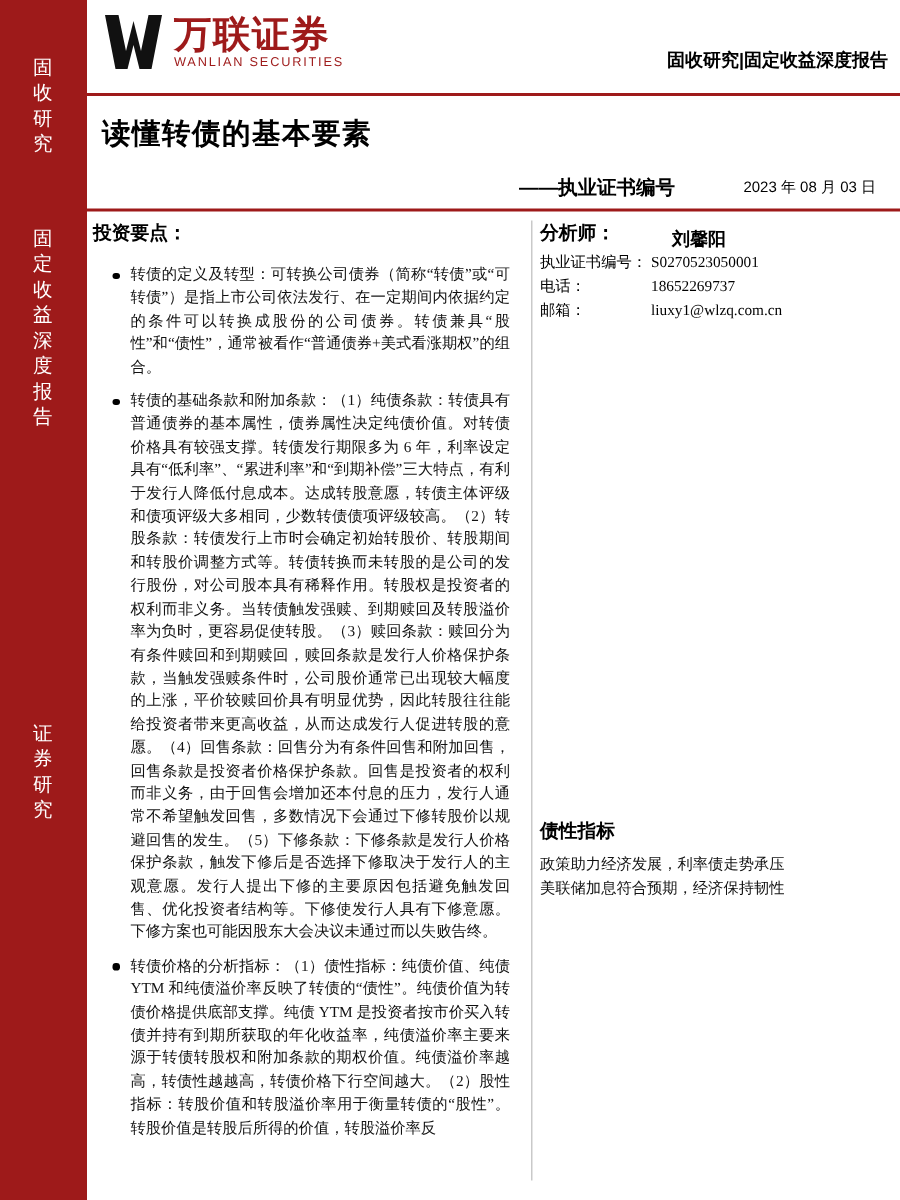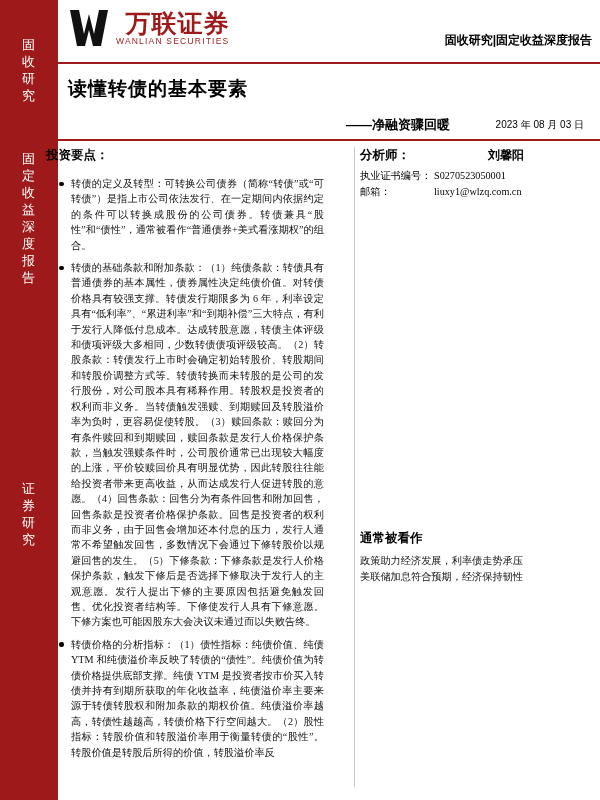--- a/index.html
+++ b/index.html
@@ -54,21 +54,20 @@
     width: 542px;
     height: 62px;
     background: #ffffff;
   }
   .logo-wrap {
     position: absolute;
     left: 10px;
     top: 8px;
     display: flex;
     align-items: center;
-    text-align: right;
   }
   .logo-mark {
     width: 42px;
     height: 40px;
     position: relative;
   }
   .logo-mark svg { display: block; }
   .logo-text {
     margin-left: 6px;
   }
@@ -142,21 +141,21 @@
     left: 58px;
     top: 139px;
     width: 542px;
     height: 1.5px;
     background: #9e1a1a;
   }
 
   
   .body-col-left {
     position: absolute;
-    left: 46px;
+    left: 62px;
     top: 147px;
     width: 290px;
   }
   .body-col-right {
     position: absolute;
     left: 360px;
     top: 147px;
     width: 232px;
   }
   .col-divider {
@@ -211,27 +210,26 @@
     font-size: 10.2px;
     line-height: 16px;
     display: flex;
   }
   .analyst-row .k { width: 74px; color: #000; }
   .analyst-row .v { color: #000; text-align: right; }
   .analyst-name {
     font-weight: bold;
     font-size: 12px;
     font-family: "Liberation Sans", sans-serif;
-    margin-left: 68px;
+    margin-left: 38px;
     display: inline-block;
   }
   .analyst-title-line {
     display: flex;
-    align-items: flex-start;
-    gap: 10px;
+    align-items: flex-end;
   }
   .related-head {
     margin-top: 330px;
     font-size: 12.5px;
     font-weight: bold;
     font-family: "Liberation Sans", sans-serif;
     margin-bottom: 6px;
   }
   .related-item {
     font-size: 10.2px;
@@ -280,21 +278,21 @@
         <div class="logo-cn">万联证券</div>
         <div class="logo-en">WANLIAN SECURITIES</div>
       </div>
     </div>
     <div class="header-right">固收研究|固定收益深度报告</div>
   </div>
   <div class="header-rule"></div>
 
   <div class="title-area">
     <div class="doc-title">读懂转债的基本要素</div>
-    <div class="doc-subtitle">——净融资骤回暖</div>
+    <div class="doc-subtitle">——执业证书编号</div>
     <div class="doc-date">2023 年 08 月 03 日</div>
   </div>
   <div class="title-rule"></div>
 
   <div class="col-divider"></div>
 
   <div class="body-col-left">
     <div class="section-head">投资要点：</div>
     <ul class="bullets">
       <li>转债的定义及转型：可转换公司债券（简称“转债”或“可转债”）是指上市公司依法发行、在一定期间内依据约定的条件可以转换成股份的公司债券。转债兼具“股性”和“债性”，通常被看作“普通债券+美式看涨期权”的组合。</li>
@@ -306,22 +304,26 @@
   <div class="body-col-right">
     <div class="analyst-title-line">
       <div class="analyst-head">分析师：</div>
       <div class="analyst-name">刘馨阳</div>
     </div>
     <div class="analyst-row">
       <span class="k">执业证书编号：</span>
       <span class="v">S0270523050001</span>
     </div>
     <div class="analyst-row">
+      <span class="k">电话：</span>
+      <span class="v">18652269737</span>
+    </div>
+    <div class="analyst-row">
       <span class="k">邮箱：</span>
       <span class="v">liuxy1@wlzq.com.cn</span>
     </div>
 
-    <div class="related-head">通常被看作</div>
+    <div class="related-head">债性指标</div>
     <div class="related-item">政策助力经济发展，利率债走势承压</div>
     <div class="related-item">美联储加息符合预期，经济保持韧性</div>
   </div>
 
 </div>
 
 </body></html>

